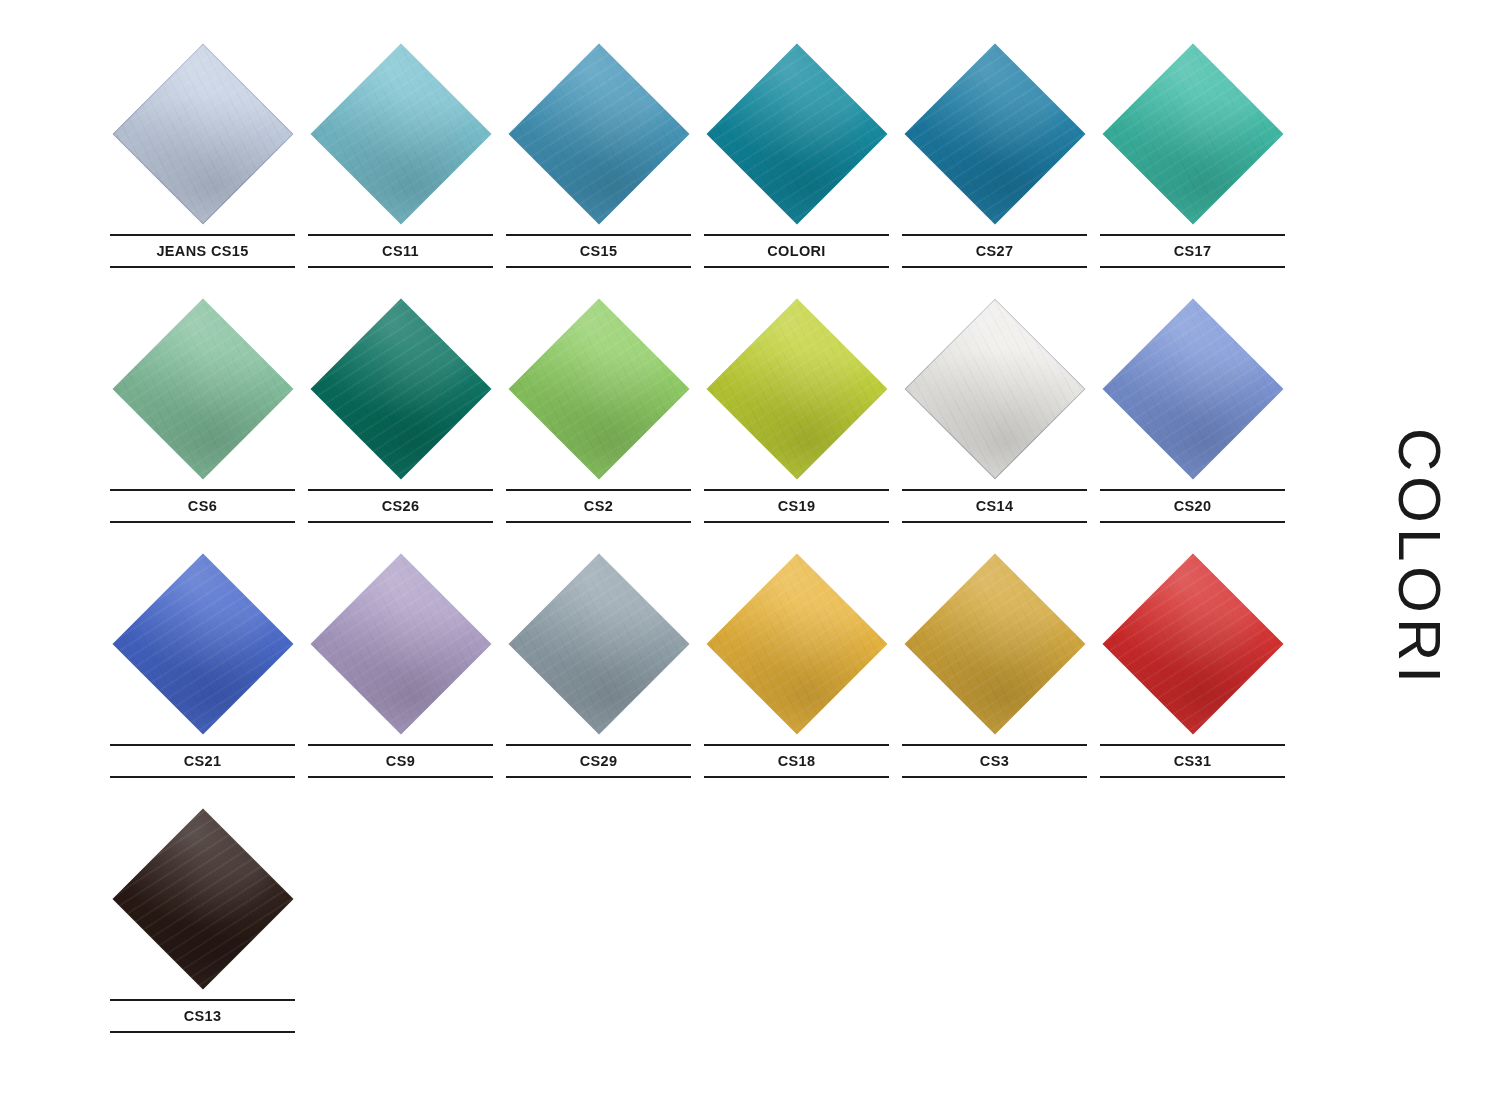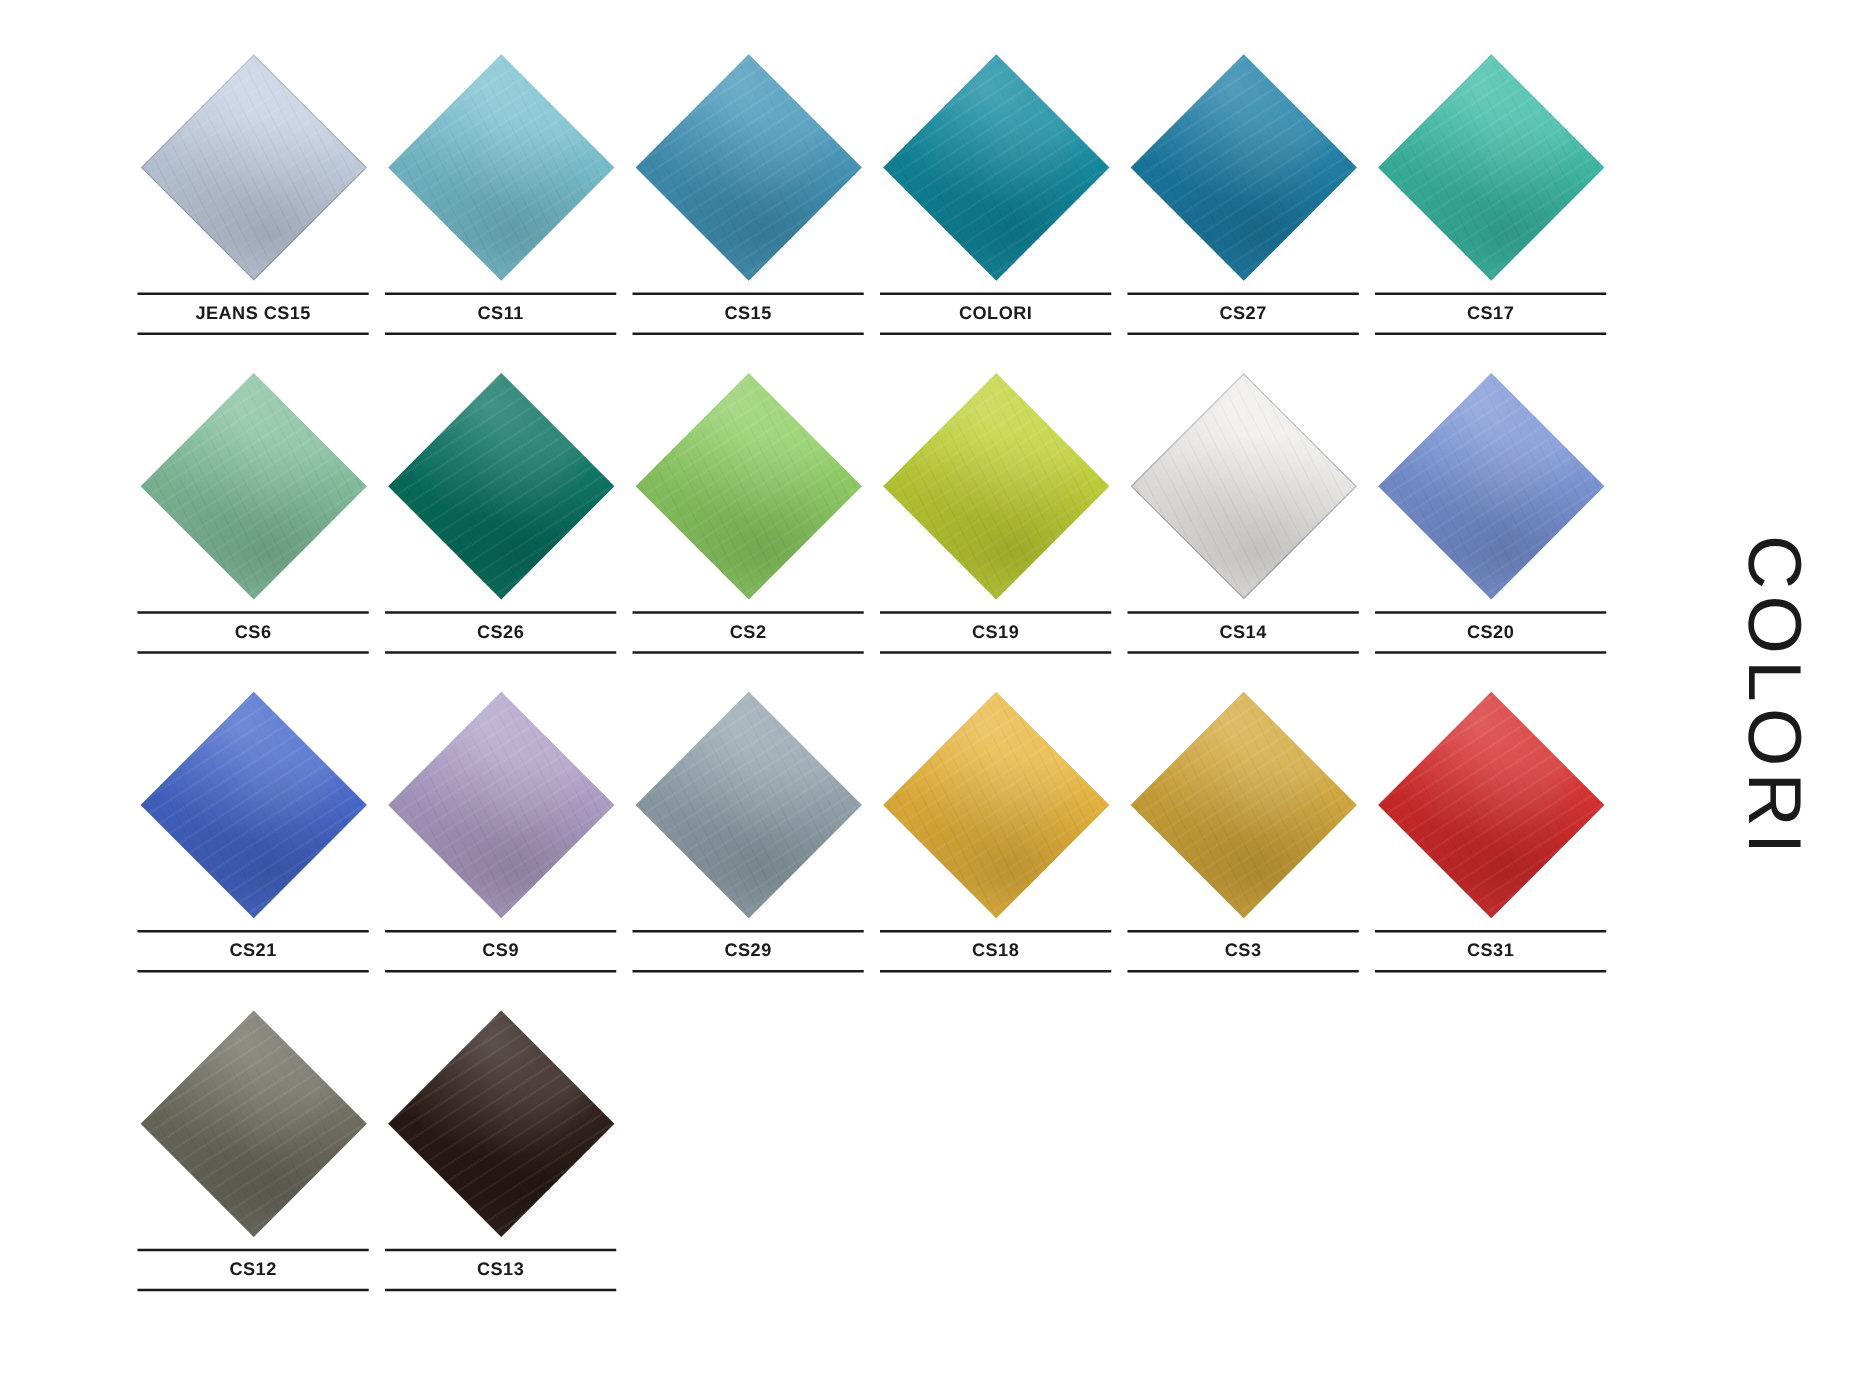--- a/index.html
+++ b/index.html
@@ -348,32 +348,20 @@
           </div>
         </div>
         <div class="swatch-label-block">
           <div class="rule"></div>
           <div class="swatch-label">CS31</div>
           <div class="rule"></div>
         </div>
       </div>
       <div class="swatch-cell">
         <div class="swatch-stage">
-          <div class="swatch-diamond" style="background: rgb(110, 107, 94);">
-            <div class="tex"></div>
-          </div>
-        </div>
-        <div class="swatch-label-block">
-          <div class="rule"></div>
-          <div class="swatch-label">CS12</div>
-          <div class="rule"></div>
-        </div>
-      </div>
-      <div class="swatch-cell">
-        <div class="swatch-stage">
           <div class="swatch-diamond" style="background: rgb(42, 26, 21);">
             <div class="tex"></div>
           </div>
         </div>
         <div class="swatch-label-block">
           <div class="rule"></div>
           <div class="swatch-label">CS13</div>
           <div class="rule"></div>
         </div>
       </div>

